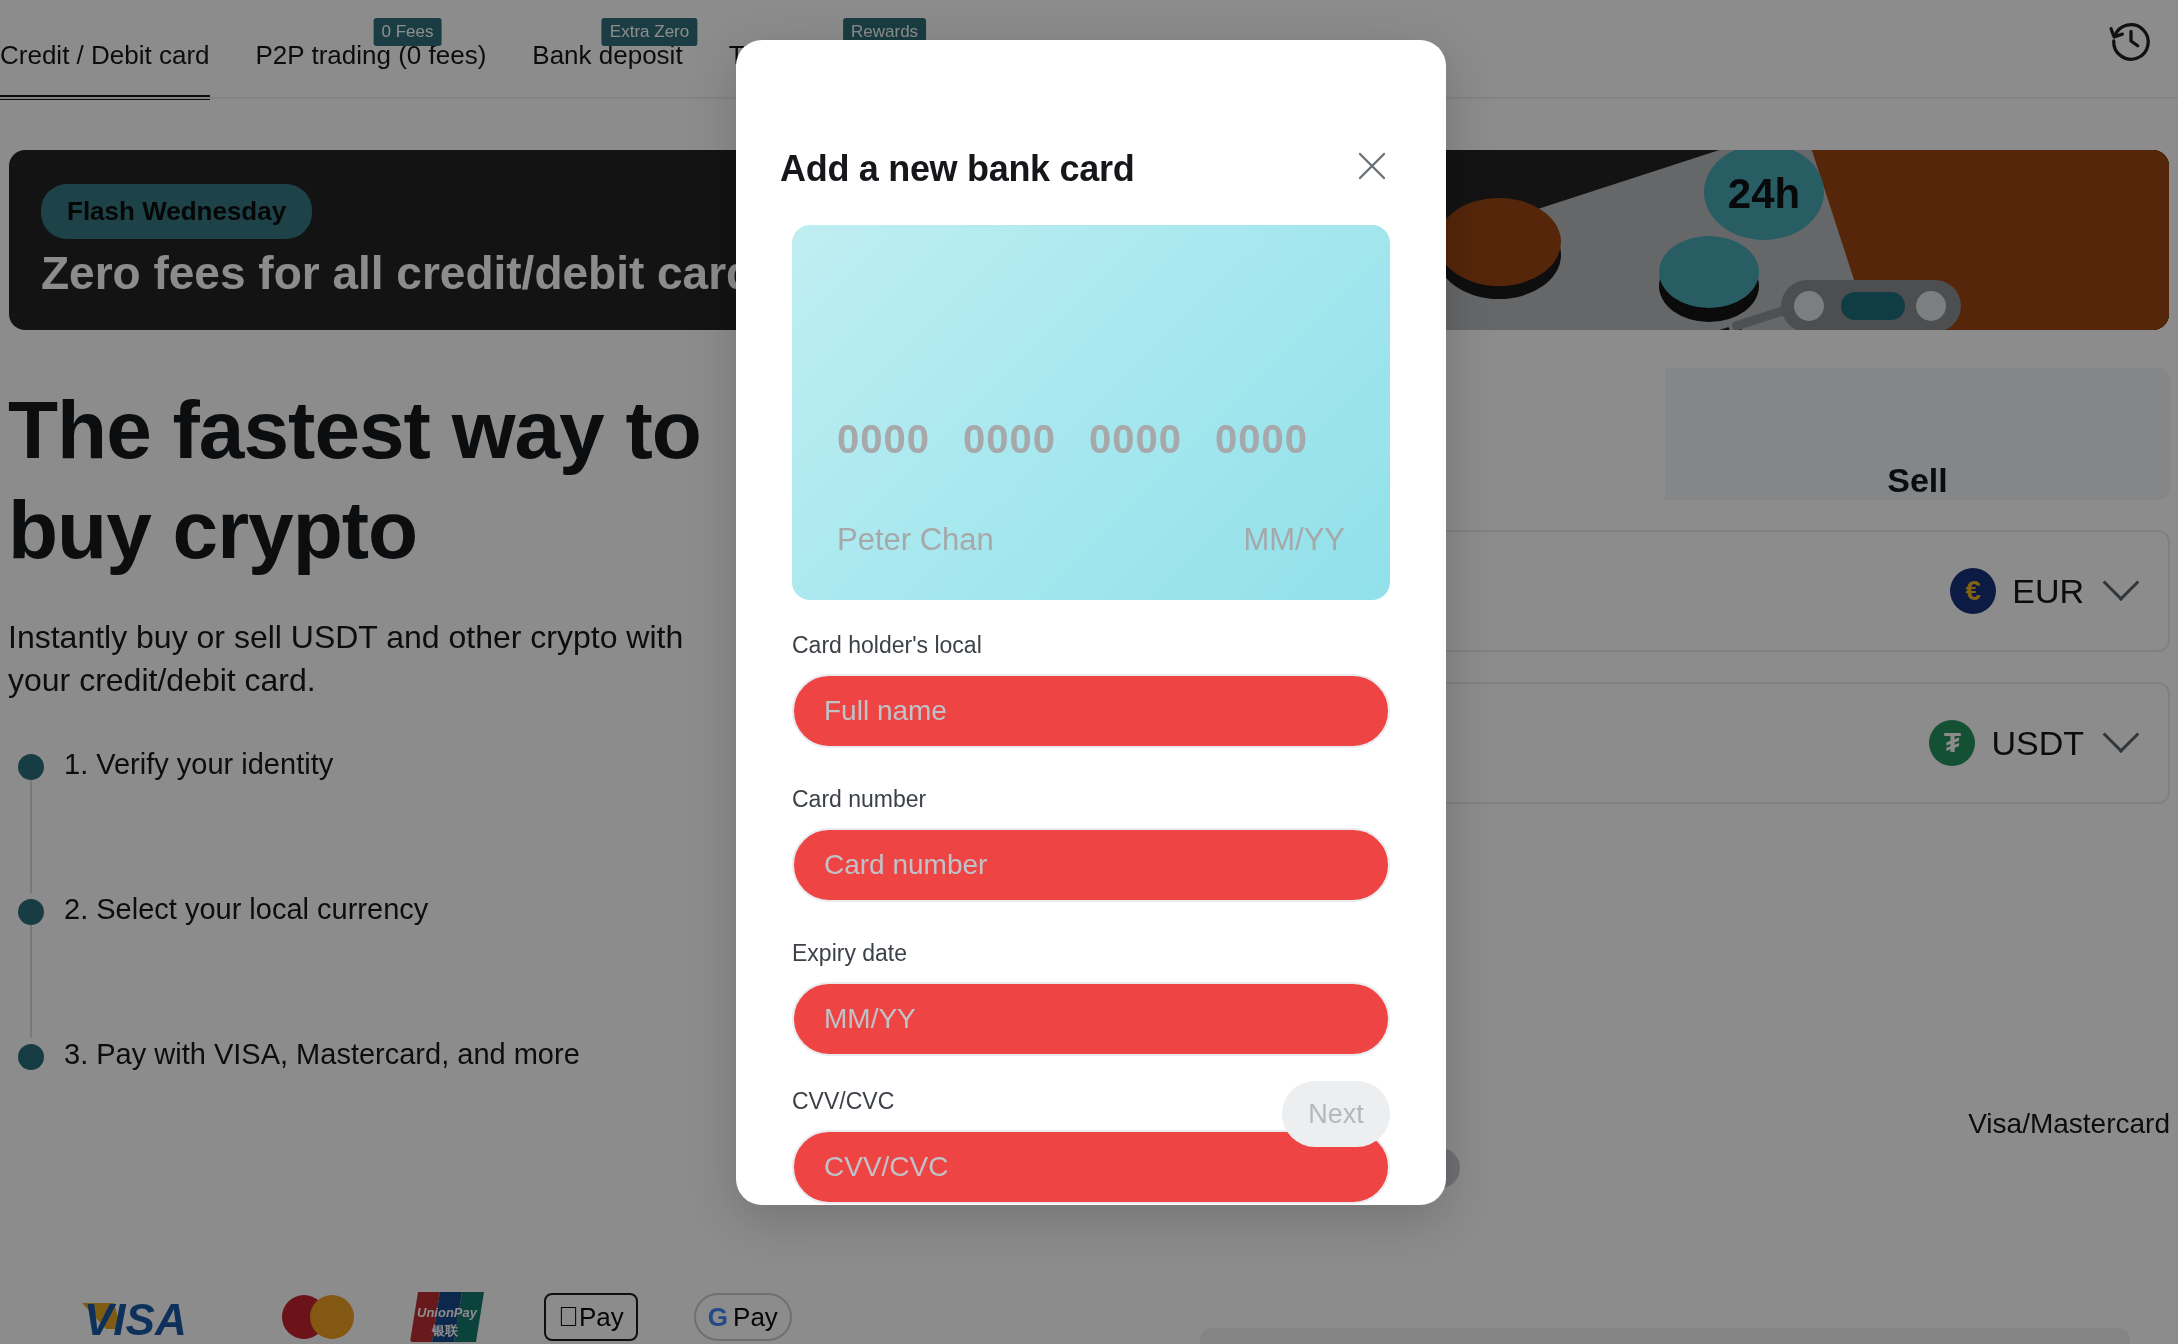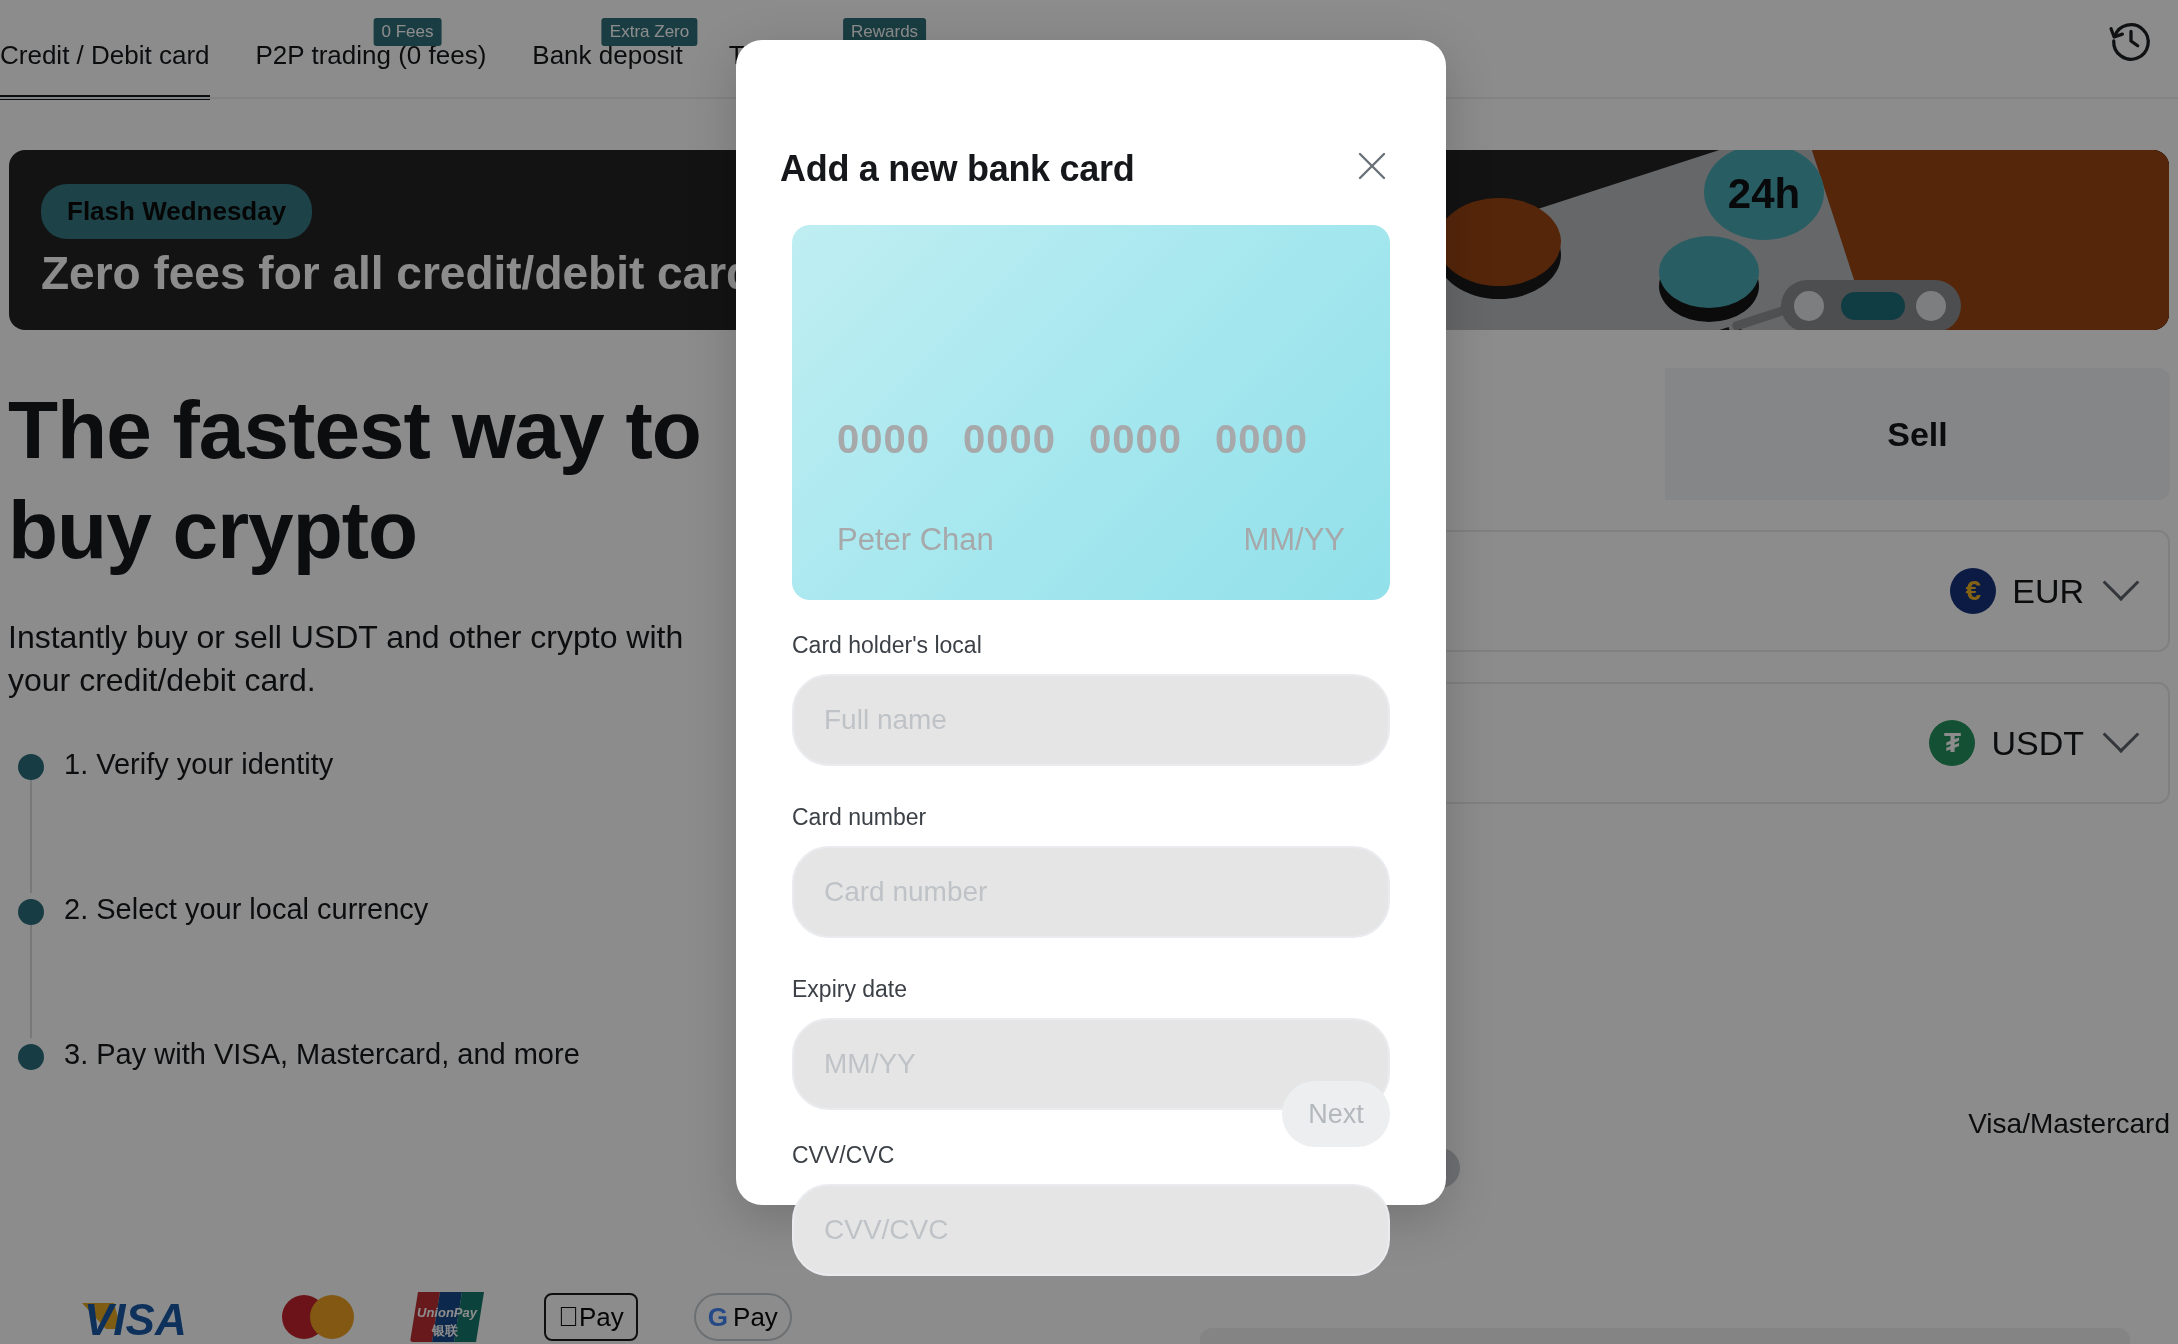--- a/index.html
+++ b/index.html
@@ -134,21 +134,21 @@
   .panel {
     position: absolute; left: 1160px; top: 368px;
     width: 1010px;
   }
   .bs-tabs {
     display: flex; width: 100%; height: 132px;
     border-radius: 12px; overflow: hidden;
   }
   .bs-tab {
     flex: 1 1 50%;
-    display: flex; align-items: center; justify-content: center;
+    display: flex; align-items: flex-end; justify-content: center;
     font-size: 34px; font-weight: bold; color: #15171a;
     background: #ffffff;
   }
   .bs-tab.active { background: #f3f5f7; }
   .field-row {
     margin-top: 30px;
     height: 122px;
     border: 2px solid #e6e9ec; border-radius: 12px;
     display: flex; align-items: center; justify-content: flex-end;
     padding: 0 34px;
@@ -234,26 +234,26 @@
   }
 
   
   .form { position: absolute; left: 56px; top: 592px; width: 598px; }
   .fg { margin-bottom: 38px; }
   .fg:last-child { margin-bottom: 0; }
   .flabel {
     font-size: 23px; color: #3c4147; margin-bottom: 15px; display: block;
   }
   .finput {
-    width: 100%; height: 92px;
+    width: 100%; height: 74px;
     border: 2px solid #e9ebee; border-radius: 37px;
     padding: 4px 30px;
     font-family: "Liberation Sans", sans-serif;
     font-size: 28px; color: #15171a;
-    background: #e5e5e5; outline: none;
+    background: #ef4444; outline: none;
   }
   .finput::placeholder { color: #bfc3c8; }
   .frow { display: flex; gap: 32px; flex-direction: column; }
   .frow .fg { flex: 1 1 0; margin-bottom: 0; }
   .btn-next {
     position: absolute; right: 56px; bottom: 58px;
     width: 108px; height: 66px;
     border: none; border-radius: 33px;
     background: #eceeef; color: #b3b8bd;
     font-family: "Liberation Sans", sans-serif;

